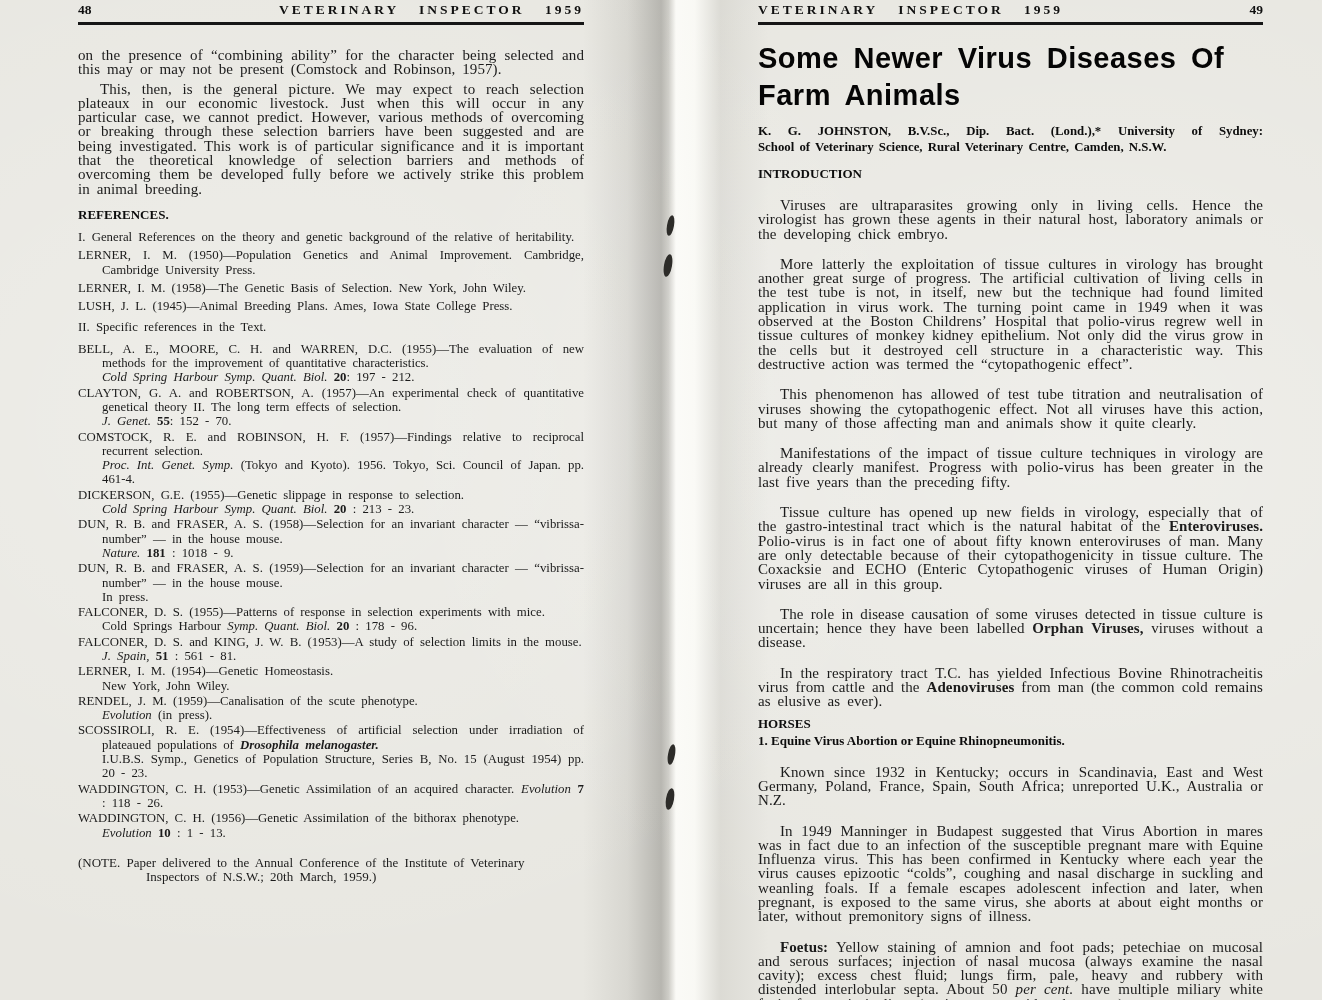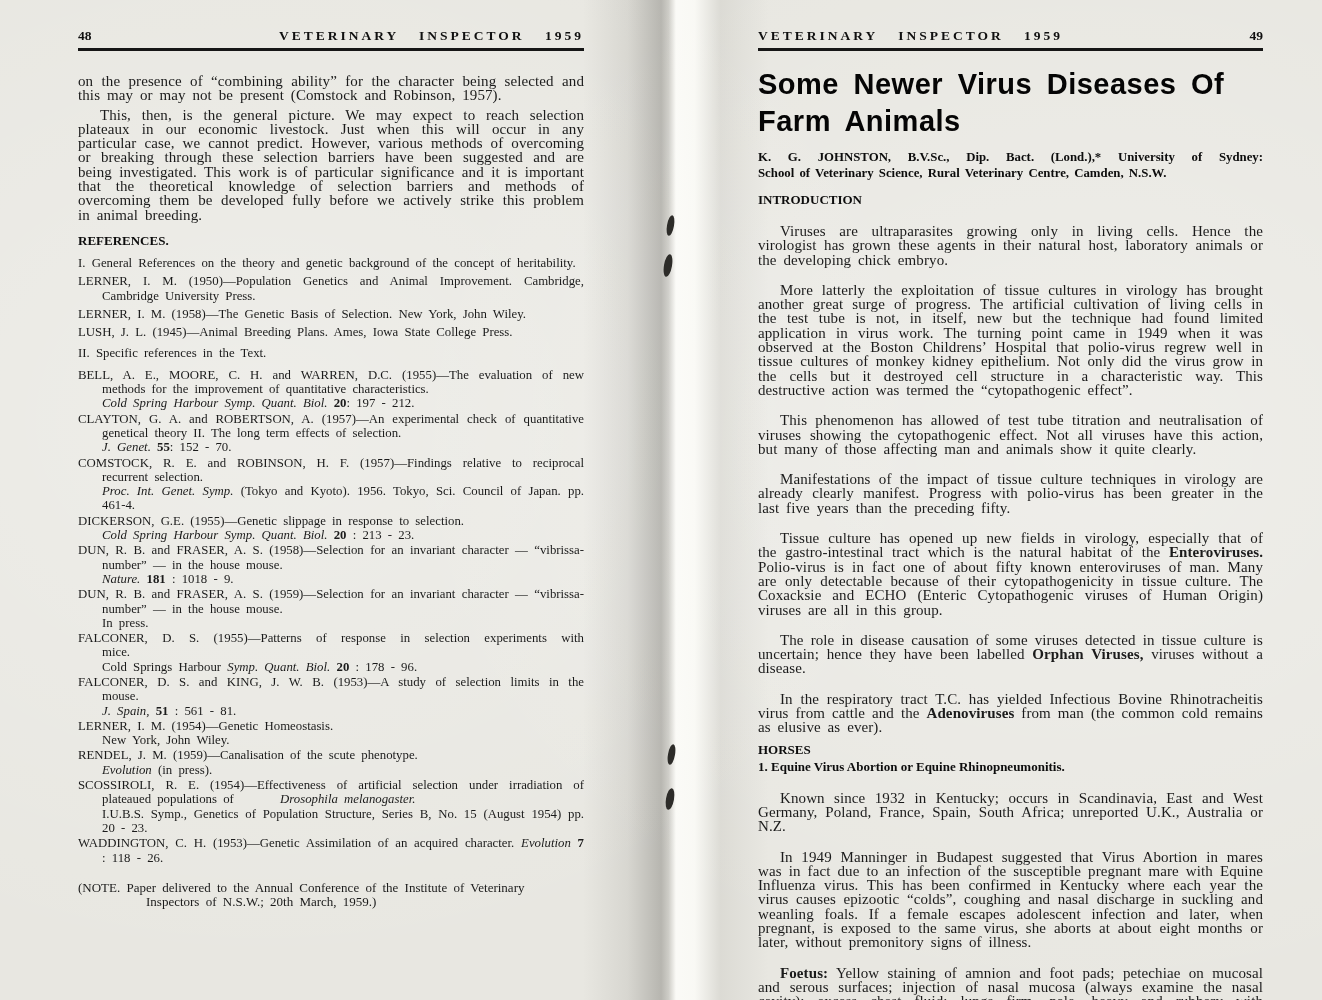--- a/index.html
+++ b/index.html
@@ -23,21 +23,21 @@
       rgba(253,253,249,0.80) 60%,
       rgba(110,108,100,0.10) 74%,
       rgba(110,108,100,0) 100%);
   }
   .blob{position:absolute;background:#2d2c29;border-radius:50%;transform:rotate(10deg);}
   .b1{left:667px;top:215px;width:7px;height:21px;}
   .b2{left:664px;top:254px;width:8px;height:23px;}
   .b3{left:668px;top:744px;width:7px;height:21px;}
   .b4{left:666px;top:788px;width:8px;height:22px;}
 
-  .page{position:absolute;top:28px;}
+  .page{position:absolute;top:2px;}
   .page.left{left:78px;width:506px;}
   .page.right{left:758px;width:505px;}
 
   .phead{display:flex;justify-content:space-between;align-items:baseline;
     font-weight:bold;font-size:13.5px;letter-spacing:3px;word-spacing:14px;color:#101010;}
   .phead .pnum{letter-spacing:0;word-spacing:0;}
   .rule{border-top:3px solid #161616;margin-top:4px;}
 
   p{margin:0;}
   .body{font-size:15px;line-height:14.3px;text-align:justify;word-spacing:3px;letter-spacing:0.1px;}
@@ -46,21 +46,21 @@
   .mtB{margin-top:5px;}
   .h{font-weight:bold;font-size:13px;color:#0d0d0d;}
   .refh{margin:11px 0 7px 0;}
   .ref{font-size:12.8px;line-height:14.3px;text-align:justify;word-spacing:3px;
     padding-left:24px;text-indent:-24px;}
   .gref{margin-top:4px;}
   .sintro{margin-top:7px;}
   .sref{margin-top:1px;}
   .note{font-size:13px;line-height:14.3px;word-spacing:3px;
     padding-left:68px;text-indent:-68px;margin-top:16px;}
-  i b,b i,.bit{font-style:italic;font-weight:normal;margin-left:40px;}
+  i b,b i,.bit{font-style:italic;font-weight:bold;}
 
   .title{font-family:"Liberation Sans", sans-serif;font-weight:bold;color:#050505;
     font-size:29px;line-height:37px;text-align:left;letter-spacing:0.5px;word-spacing:6px;
     margin:15px 0 10px 0;}
   .byline{font-weight:bold;font-size:12.8px;line-height:15.5px;color:#0d0d0d;word-spacing:2px;}
   .byline.j{text-align:justify;text-align-last:justify;}
   .introh{margin:11px 0 1px 0;}
   .horsesh{margin:7px 0 1px 0;}
   .subh{margin:0 0 10px 0;}
   .fn{margin-top:9px;font-size:10px;font-family:Liberation Serif, serif;}
@@ -81,21 +81,21 @@
       <span class="pnum">48</span>
       <span class="ptitle">VETERINARY INSPECTOR 1959</span>
     </div>
     <div class="rule"></div>
 
     <p class="body mtA">on the presence of “combining ability” for the character being selected and this may or may not be present (Comstock and Robinson, 1957).</p>
     <p class="body ind mtB">This, then, is the general picture. We may expect to reach selection plateaux in our economic livestock. Just when this will occur in any particular case, we cannot predict. However, various methods of overcoming or breaking through these selection barriers have been suggested and are being investigated. This work is of particular significance and it is important that the theoretical knowledge of selection barriers and methods of overcoming them be developed fully before we actively strike this problem in animal breeding.</p>
 
     <p class="h refh">REFERENCES.</p>
 
-    <p class="ref">I. General References on the theory and genetic background of the concept of heritability.</p>
+    <p class="ref">I. General References on the theory and genetic background of the relative of heritability.</p>
     <p class="ref gref">LERNER, I. M. (1950)—Population Genetics and Animal Improvement. Cambridge, Cambridge University Press.</p>
     <p class="ref gref">LERNER, I. M. (1958)—The Genetic Basis of Selection. New York, John Wiley.</p>
     <p class="ref gref">LUSH, J. L. (1945)—Animal Breeding Plans. Ames, Iowa State College Press.</p>
 
     <p class="ref sintro">II. Specific references in the Text.</p>
 
     <p class="ref sintro"><span>BELL, A. E., MOORE, C. H. and WARREN, D.C. (1955)—The evaluation of new methods for the improvement of quantitative characteristics.</span><span class="bit"></span><br><span></span><i>Cold Spring Harbour Symp. Quant. Biol.</i> <b>20</b><span>: 197 - 212.</span></p>
 
     <p class="ref sref"><span>CLAYTON, G. A. and ROBERTSON, A. (1957)—An experimental check of quantitative genetical theory II. The long term effects of selection.</span><span class="bit"></span><br><span></span><i>J. Genet.</i> <b>55</b><span>: 152 - 70.</span></p>
 
@@ -112,20 +112,21 @@
     <p class="ref sref"><span>FALCONER, D. S. and KING, J. W. B. (1953)—A study of selection limits in the mouse.</span><span class="bit"></span><br><span></span><i>J. Spain,</i> <b>51</b><span> : 561 - 81.</span></p>
 
     <p class="ref sref"><span>LERNER, I. M. (1954)—Genetic Homeostasis.</span><span class="bit"></span><br><span></span><i></i> <b></b><span>New York, John Wiley.</span></p>
 
     <p class="ref sref"><span>RENDEL, J. M. (1959)—Canalisation of the scute phenotype.</span><span class="bit"></span><br><span></span><i>Evolution</i> <b></b><span> (in press).</span></p>
 
     <p class="ref sref"><span>SCOSSIROLI, R. E. (1954)—Effectiveness of artificial selection under irradiation of plateaued populations of </span><span class="bit">Drosophila melanogaster.</span><br><span></span><i></i> <b></b><span>I.U.B.S. Symp., Genetics of Population Structure, Series B, No. 15 (August 1954) pp. 20 - 23.</span></p>
 
     <p class="ref sref"><span>WADDINGTON, C. H. (1953)—Genetic Assimilation of an acquired character.</span> <i>Evolution</i> <b>7</b><span> : 118 - 26.</span></p>
 
+    <p class="ref sref"><span>WADDINGTON, C. H. (1956)—Genetic Assimilation of the bithorax phenotype.</span><span class="bit"></span><br><span></span><i>Evolution</i> <b>10</b><span> : 1 - 13.</span></p>
 
     <p class="note">(NOTE. Paper delivered to the Annual Conference of the Institute of Veterinary Inspectors of N.S.W.; 20th March, 1959.)</p>
   </div>
 
   <div class="page right">
     <div class="phead">
       <span class="ptitle">VETERINARY INSPECTOR 1959</span>
       <span class="pnum">49</span>
     </div>
     <div class="rule"></div>

